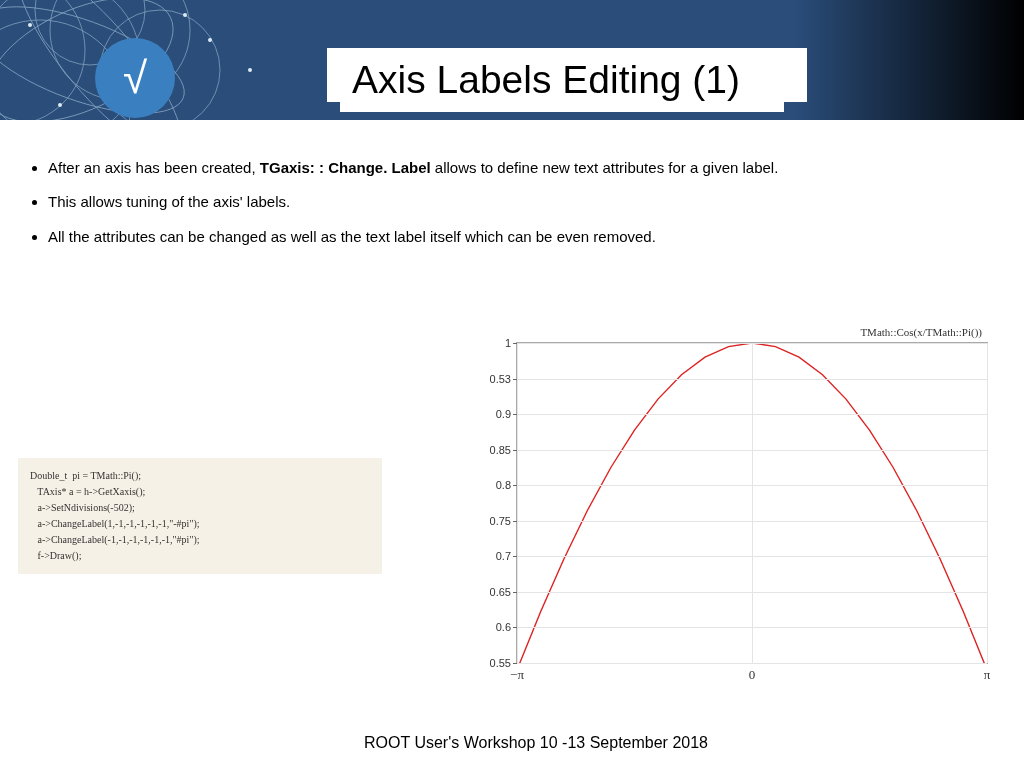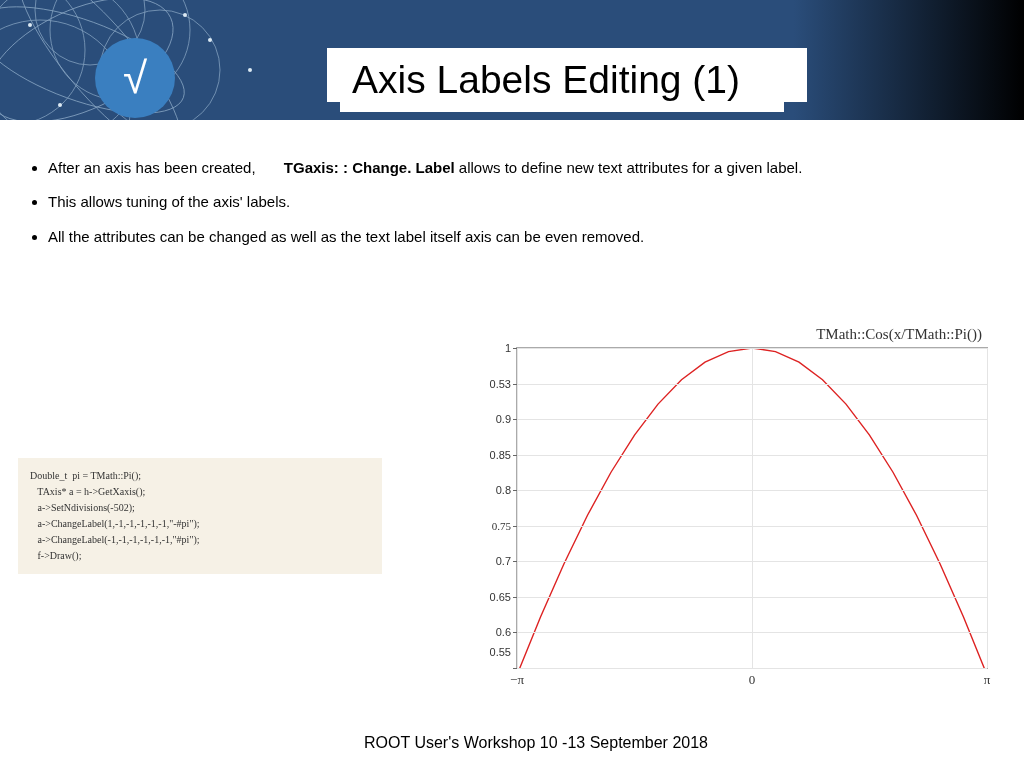--- a/index.html
+++ b/index.html
@@ -13,29 +13,29 @@
   .title { position: absolute; left: 340px; top: 54px; font-size: 39px; color: #000; background: #fff; padding: 4px 44px 10px 12px; }
   
   .white-cut { position: absolute; left: 327px; top: 48px; width: 480px; height: 54px; background: #fff; }
   .content { padding: 24px 24px 0 24px; }
   ul.bullets { list-style: disc; padding-left: 24px; }
   ul.bullets li { margin: 14px 0; font-size: 15px; line-height: 1.35; }
   .lower { position: absolute; left: 0; top: 358px; width: 100%; height: 350px; }
   .code-box { position: absolute; left: 18px; top: 100px; width: 364px; background: #f6f1e6; padding: 10px 12px 10px 12px; font-family: Georgia, 'Times New Roman', serif; font-size: 10px; line-height: 1.6; color: #333; }
   .code-box div { white-space: pre; }
   .chart { position: absolute; left: 460px; top: -32px; width: 544px; height: 370px; }
-  .chart-title { text-align: right; font-size: 15px; color: #333; padding-right: 22px; font-family: 'Times New Roman', serif; margin-bottom: 4px; }
+  .chart-title { text-align: right; font-size: 11px; color: #333; padding-right: 22px; font-family: 'Times New Roman', serif; margin-bottom: 4px; }
   .plot-frame { position: relative; margin-left: 56px; margin-right: 16px; height: 322px; border: 1px solid #aaa; background: #fff; }
   .grid-h, .grid-v { position: absolute; background: #e4e4e4; }
   .curve { position: absolute; left: 0; top: 0; width: 100%; height: 100%; }
   .ylab { position: absolute; right: 100%; margin-right: 6px; font-size: 11px; color: #333; transform: translateY(-50%); font-family: Arial, sans-serif; }
   .ytick { position: absolute; left: -4px; width: 4px; height: 1px; background: #666; }
   .xlab { position: absolute; top: 100%; margin-top: 4px; font-size: 13px; color: #333; transform: translateX(-50%); font-family: 'Times New Roman', serif; }
   .footer { position: absolute; bottom: 16px; left: 0; width: 100%; text-align: center; font-size: 16px; color: #000; padding-left: 48px; }
-  b { font-weight: bold; margin-left: 24px; }
+  b { font-weight: bold; }
 </style>
 </head>
 <body>
 
 <div class="header">
   <div class="swirl">
     <svg viewBox="0 0 320 120">
       <g stroke="#a8c4dc" stroke-width="0.8" fill="none" opacity="0.7">
         <circle cx="60" cy="60" r="80"></circle>
           <circle cx="120" cy="30" r="70"></circle>
@@ -68,21 +68,21 @@
 
 <div class="content">
   <ul class="bullets">
     <li>
       <span>After an axis has been created, </span><b>TGaxis: : Change. Label</b><span> allows to define new text attributes for a given label.</span>
     </li>
     <li>
       <span>This allows tuning of the axis' labels.</span>
     </li>
     <li>
-      <span>All the attributes can be changed as well as the text label itself axis can be even removed.</span>
+      <span>All the attributes can be changed as well as the text label itself which can be even removed.</span>
     </li>
   </ul>
 </div>
 
 <div class="lower">
 
   <div class="code-box">
     <div>Double_t  pi = TMath::Pi();</div>
     <div>   TAxis* a = h-&gt;GetXaxis();</div>
     <div>   a-&gt;SetNdivisions(-502);</div>
@@ -92,33 +92,33 @@
   </div>
 
   <div class="chart">
     <div class="chart-title">TMath::Cos(x/TMath::Pi())</div>
     <div class="plot-frame" id="plot">
       <svg class="curve" id="curve-svg" preserveAspectRatio="none" viewBox="0 0 470 320">
           <path d="M0 326.89777777777783 L23.50231888947953 269.08444444444444 L46.99790551917976 215.68000000000004 L70.50097243752366 167.25333333333333 L93.99655906722393 124.23111111111109 L117.4996259855678 87.03999999999996 L141.0026929039117 56.10666666666663 L164.49827953361196 31.786666666666633 L188.00134645195587 14.151111111111106 L211.4969330816561 3.555555555555543 L235 0 L258.5030669183439 3.555555555555543 L281.99865354804416 14.151111111111106 L305.501720466388 31.786666666666633 L328.99730709608826 56.10666666666663 L352.5003740144322 87.03999999999996 L376.0034409327761 124.23111111111109 L399.49902756247633 167.25333333333333 L423.00209448082023 215.68000000000004 L446.4976811105205 269.08444444444444 L470 326.89777777777783 " fill="none" stroke="#d22" stroke-width="1.4"></path>
         </svg>
     <div class="grid-h" style="left: 0px; right: 0px; height: 1px; top: 320px;"></div>
         <div class="ytick" style="top: 320px;"></div>
-        <div class="ylab" style="top: 304px;">0.55</div>
+        <div class="ylab" style="top: 320px;">0.55</div>
         <div class="grid-h" style="left: 0px; right: 0px; height: 1px; top: 284.444px;"></div>
         <div class="ytick" style="top: 284.444px;"></div>
         <div class="ylab" style="top: 284.444px;">0.6</div>
         <div class="grid-h" style="left: 0px; right: 0px; height: 1px; top: 248.889px;"></div>
         <div class="ytick" style="top: 248.889px;"></div>
         <div class="ylab" style="top: 248.889px;">0.65</div>
         <div class="grid-h" style="left: 0px; right: 0px; height: 1px; top: 213.333px;"></div>
         <div class="ytick" style="top: 213.333px;"></div>
         <div class="ylab" style="top: 213.333px;">0.7</div>
         <div class="grid-h" style="left: 0px; right: 0px; height: 1px; top: 177.778px;"></div>
         <div class="ytick" style="top: 177.778px;"></div>
-        <div class="ylab" style="top: 177.778px; font-family: Liberation Serif, serif;">0.75</div>
+        <div class="ylab" style="top: 177.778px;">0.75</div>
         <div class="grid-h" style="left: 0px; right: 0px; height: 1px; top: 142.222px;"></div>
         <div class="ytick" style="top: 142.222px;"></div>
         <div class="ylab" style="top: 142.222px;">0.8</div>
         <div class="grid-h" style="left: 0px; right: 0px; height: 1px; top: 106.667px;"></div>
         <div class="ytick" style="top: 106.667px;"></div>
         <div class="ylab" style="top: 106.667px;">0.85</div>
         <div class="grid-h" style="left: 0px; right: 0px; height: 1px; top: 71.1111px;"></div>
         <div class="ytick" style="top: 71.1111px;"></div>
         <div class="ylab" style="top: 71.1111px;">0.9</div>
         <div class="grid-h" style="left: 0px; right: 0px; height: 1px; top: 35.5556px;"></div>

